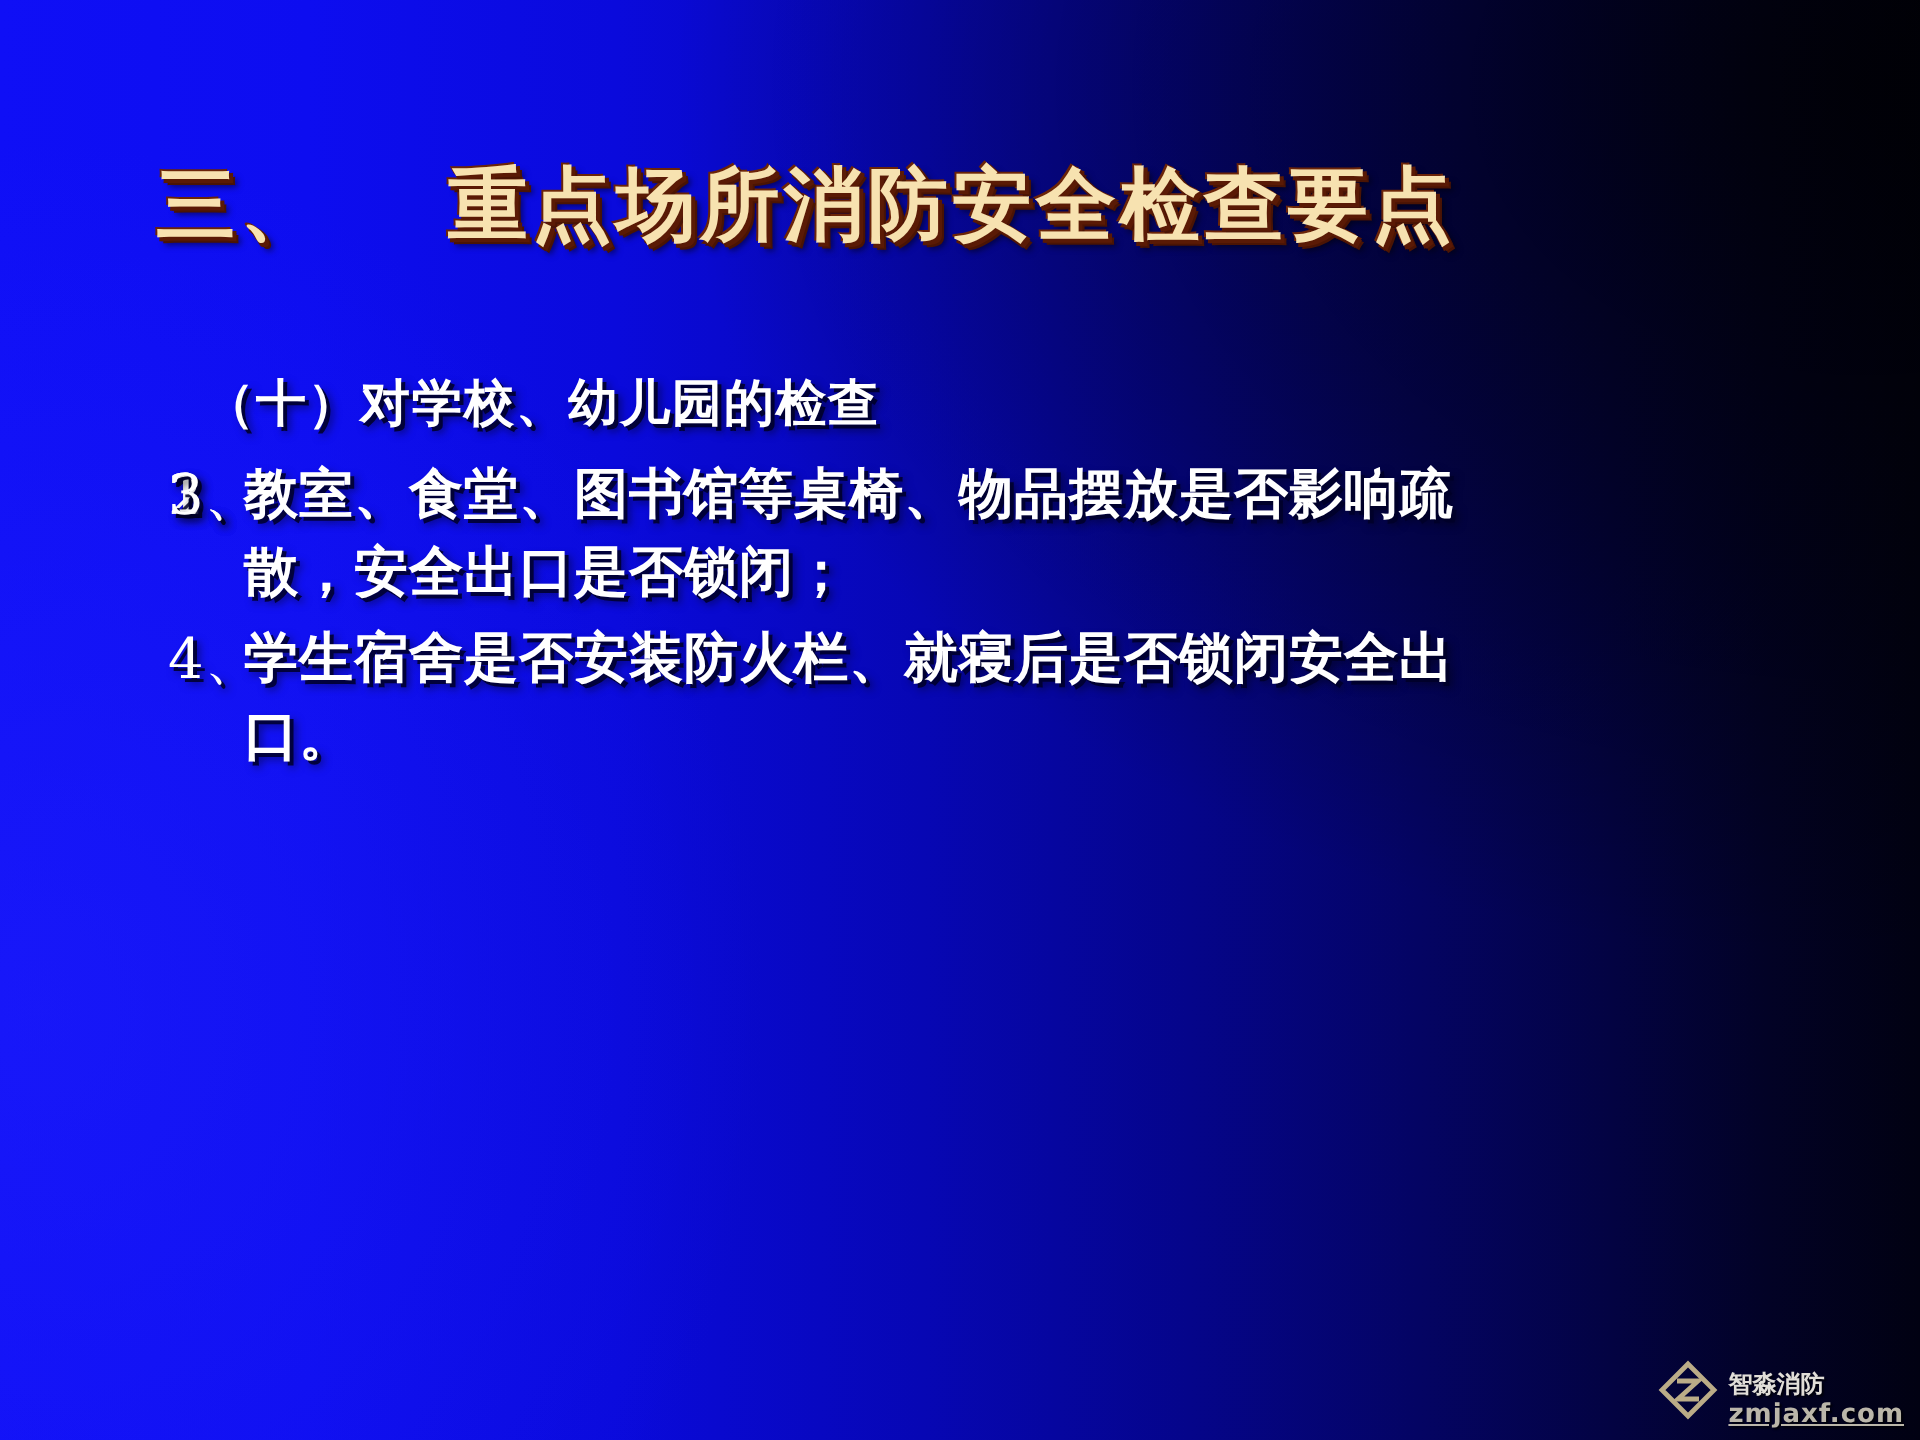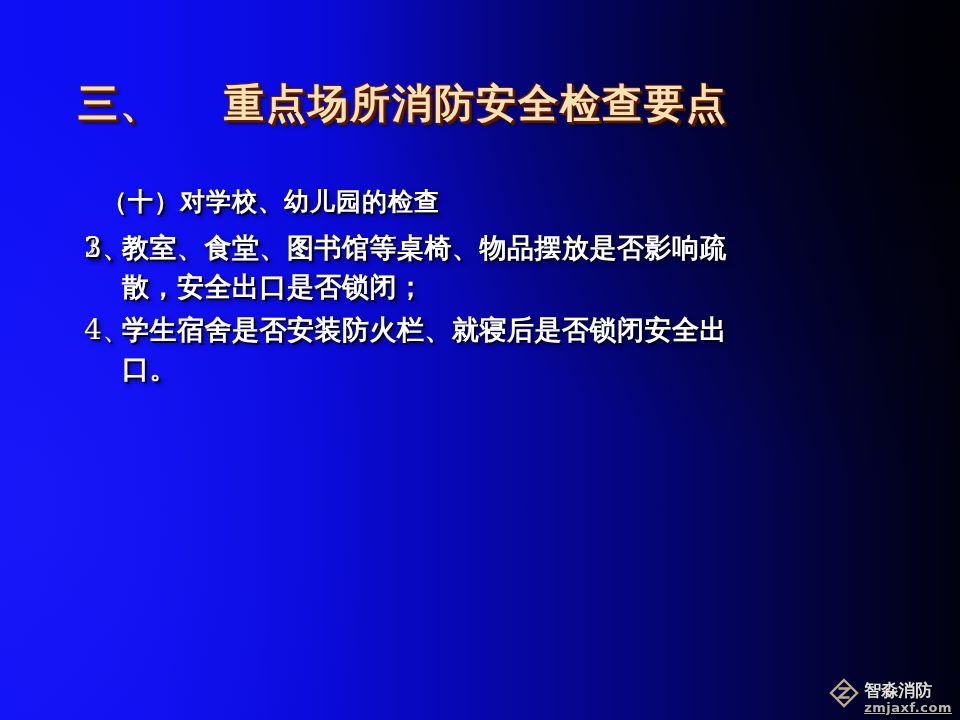--- a/index.html
+++ b/index.html
@@ -154,23 +154,23 @@
     flex: 0 0 auto;
   }
   .wm-logo svg { display: block; }
   .wm-text {
     display: flex;
     flex-direction: column;
     justify-content: center;
     line-height: 1;
   }
   .wm-name {
-    font-family: Liberation Serif, serif;
-    font-weight: bold;
-    font-size: 17px;
+    font-family: Liberation Mono, monospace;
+    font-weight: bold;
+    font-size: 12px;
     color: #F2EFE6;
     letter-spacing: 0px;
     text-shadow: 1px 1px 1px rgba(0,0,0,0.8);
     margin-top: 11px;
   }
   .wm-url {
     font-family: "DejaVu Sans", "Liberation Sans", sans-serif;
     font-weight: bold;
     font-size: 13px;
     color: #C9C4B4;

